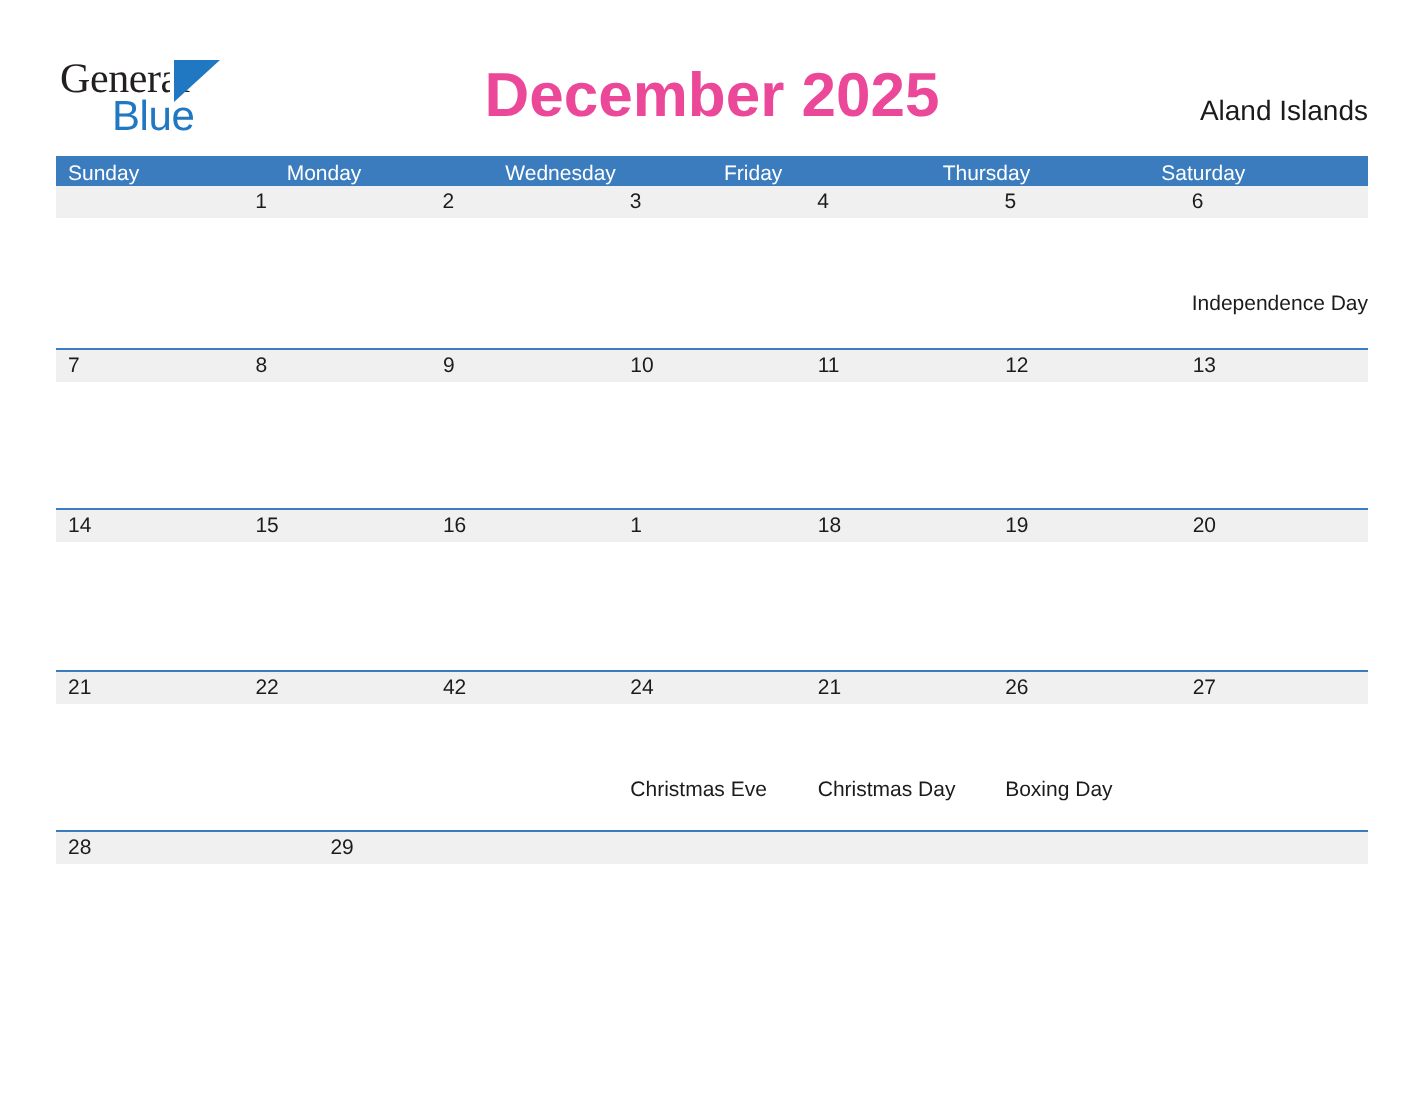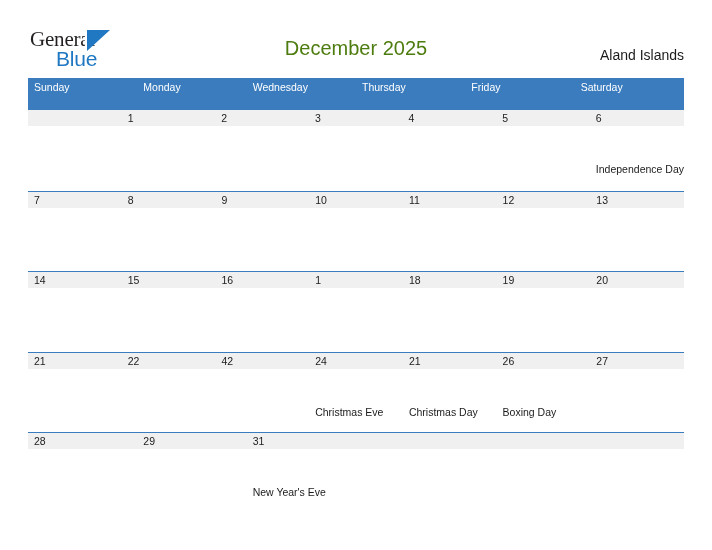--- a/index.html
+++ b/index.html
@@ -72,24 +72,24 @@
     height: 36px;
     background: #ffffff;
   }
 
   .title {
     position: absolute;
     left: 0;
     right: 0;
     top: 30px;
     text-align: center;
-    font-size: 20px;
+    font-size: 31px;
     line-height: 36px;
-    font-weight: 400;
-    color: #4d7c0f;
+    font-weight: 700;
+    color: #ec4899;
     letter-spacing: 0px;
   }
 
   .region {
     position: absolute;
     right: 28px;
     top: 46px;
     font-size: 14px;
     line-height: 18px;
     color: #1b1b1b;
@@ -99,21 +99,21 @@
   .calendar {
     position: absolute;
     left: 28px;
     top: 78px;
     width: 656px;
   }
 
   .dow-row {
     display: flex;
     background: #3a7cbe;
-    height: 32px;
+    height: 15px;
   }
   .dow-cell {
     flex: 1 1 0;
     color: #ffffff;
     font-size: 10.5px;
     line-height: 18px;
     padding-left: 6px;
     box-sizing: border-box;
     white-space: nowrap;
   }
@@ -186,22 +186,22 @@
 
     <div class="region">Aland Islands</div>
   </div>
 
   <div class="calendar">
 
     <div class="dow-row">
       <div class="dow-cell">Sunday</div>
       <div class="dow-cell">Monday</div>
       <div class="dow-cell">Wednesday</div>
+      <div class="dow-cell">Friday</div>
       <div class="dow-cell">Thursday</div>
-      <div class="dow-cell">Friday</div>
       <div class="dow-cell">Saturday</div>
     </div>
 
     <div id="weeks-container">
         <div class="week">
           <div class="dateband">
             <div style="flex: 1 1 0px;"></div>
             <div style="flex: 1 1 0px;"></div>
             <div style="flex: 1 1 0px;"></div>
             <div style="flex: 1 1 0px;"></div>
@@ -383,26 +383,20 @@
           </div>
           <div class="daycells">
             <div class="daycell">
               <span class="daynum">28</span>
               <div class="events"></div>
             </div>
             <div class="daycell">
               <span class="daynum">29</span>
               <div class="events"></div>
             </div>
-            <div class="daycell">
-              <span class="daynum">31</span>
-              <div class="events">
-                <div class="event">New Year's Eve</div>
-              </div>
-            </div>
             <div class="daycell empty">
               <span class="daynum"></span>
               <div class="events"></div>
             </div>
             <div class="daycell empty">
               <span class="daynum"></span>
               <div class="events"></div>
             </div>
             <div class="daycell empty">
               <span class="daynum"></span>

